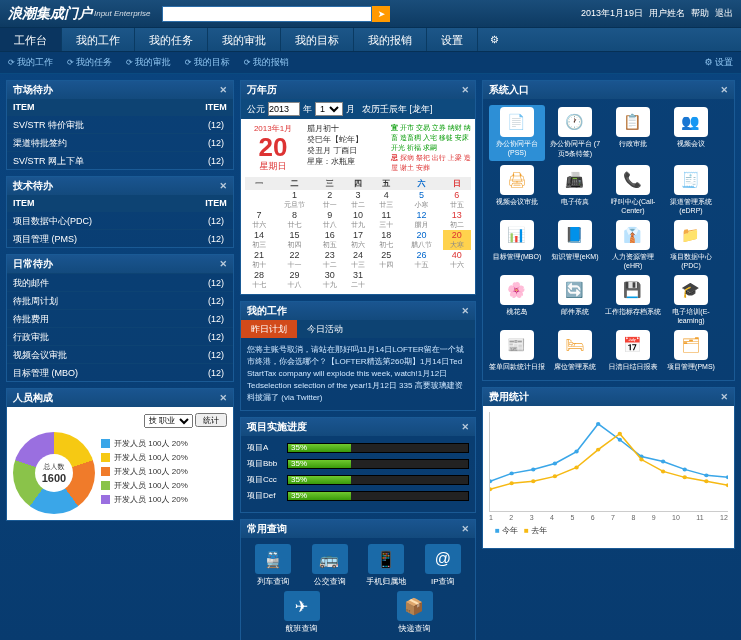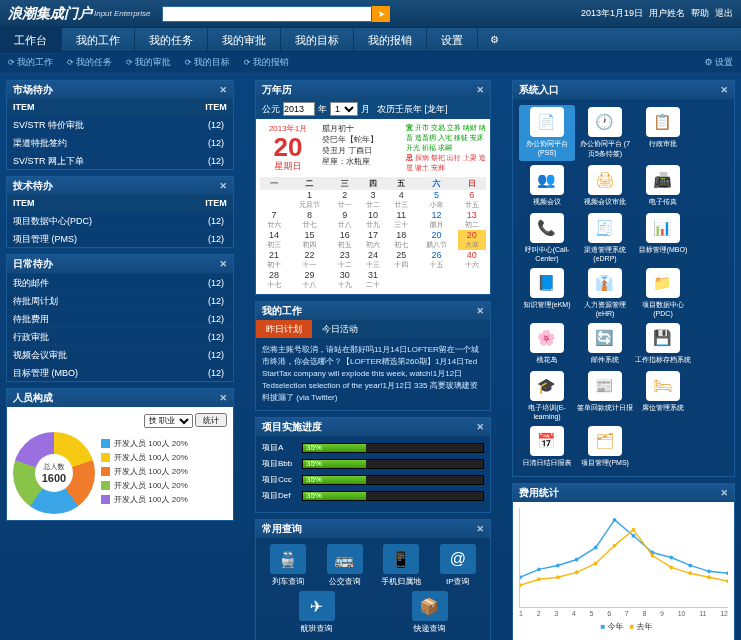--- a/index.html
+++ b/index.html
@@ -13,21 +13,21 @@
 .top-right{margin-left:auto;font-size:9px;display:flex;gap:6px}
 .top-right span{cursor:pointer}
 .mainnav{height:24px;background:linear-gradient(#1c5688,#134a7a);display:flex;border-bottom:1px solid #063055}
 .mainnav .tab{padding:0 14px;line-height:24px;font-size:11px;border-right:1px solid #0a3a62;cursor:pointer}
 .mainnav .tab.active{background:#0a3560}
 .mainnav .gear{margin-left:4px;padding:0 8px;line-height:24px;cursor:pointer}
 .subnav{height:22px;background:#083b6f;display:flex;align-items:center;padding:0 8px;gap:14px;font-size:9px;border-bottom:1px solid #0a4a80}
 .subnav .link{color:#8fc5f0;cursor:pointer}
 .subnav .link::before{content:"⟳ ";font-size:8px}
 .subnav .set{margin-left:auto;color:#8fc5f0;cursor:pointer}
-.content{display:flex;padding:6px;gap:21px;height:399px}
+.content{display:flex;padding:6px;gap:6px;height:399px}
 .col{display:flex;flex-direction:column;gap:6px}
 .col1{width:228px}
 .col2{width:236px}
 .col3{flex:1}
 .panel{background:rgba(10,60,110,.5);border:1px solid #1a5a95}
 .panel-h{height:18px;background:linear-gradient(#1a5590,#134a7d);padding:0 6px;line-height:18px;font-size:10px;font-weight:bold;display:flex;align-items:center}
 .panel-h .close{margin-left:auto;font-size:9px;cursor:pointer;opacity:.7}
 .tblhdr{display:flex;background:#0d4373;height:16px;line-height:16px;font-size:9px;font-weight:bold}
 .tblhdr .c1{flex:1;padding-left:6px}
 .tblhdr .c2{width:34px;text-align:center}
@@ -88,21 +88,21 @@
 .legend{font-size:8px}
 .legend div{display:flex;align-items:center;gap:4px;margin-bottom:3px}
 .legend .sw{width:9px;height:9px;display:inline-block}
 .dsel{margin-bottom:4px;font-size:8px;text-align:right}
 .dsel select{font-size:8px;height:14px}
 .dsel button{font-size:8px;height:14px;padding:0 6px}
 
 .chart{background:#fff;color:#333;padding:6px;height:142px;position:relative}
 .linechart{position:relative;width:100%;height:100px;border-left:1px solid #ccc;border-bottom:1px solid #ccc}
 .xlbl{display:flex;justify-content:space-between;font-size:7px;color:#666;margin-top:2px}
-.chleg{text-align:center;font-size:8px;margin-top:4px}
+.chleg{text-align:left;font-size:8px;margin-top:4px}
 .chleg span{margin-left:6px}
 .chleg .s1::before{content:"■ ";color:#3aa6e8}
 .chleg .s2::before{content:"■ ";color:#f6b913}
 </style>
 </head>
 <body>
 
 <div class="topbar">
   <span class="brand">浪潮集成门户</span>
   <span class="brand-sub">Input Enterprise</span>

